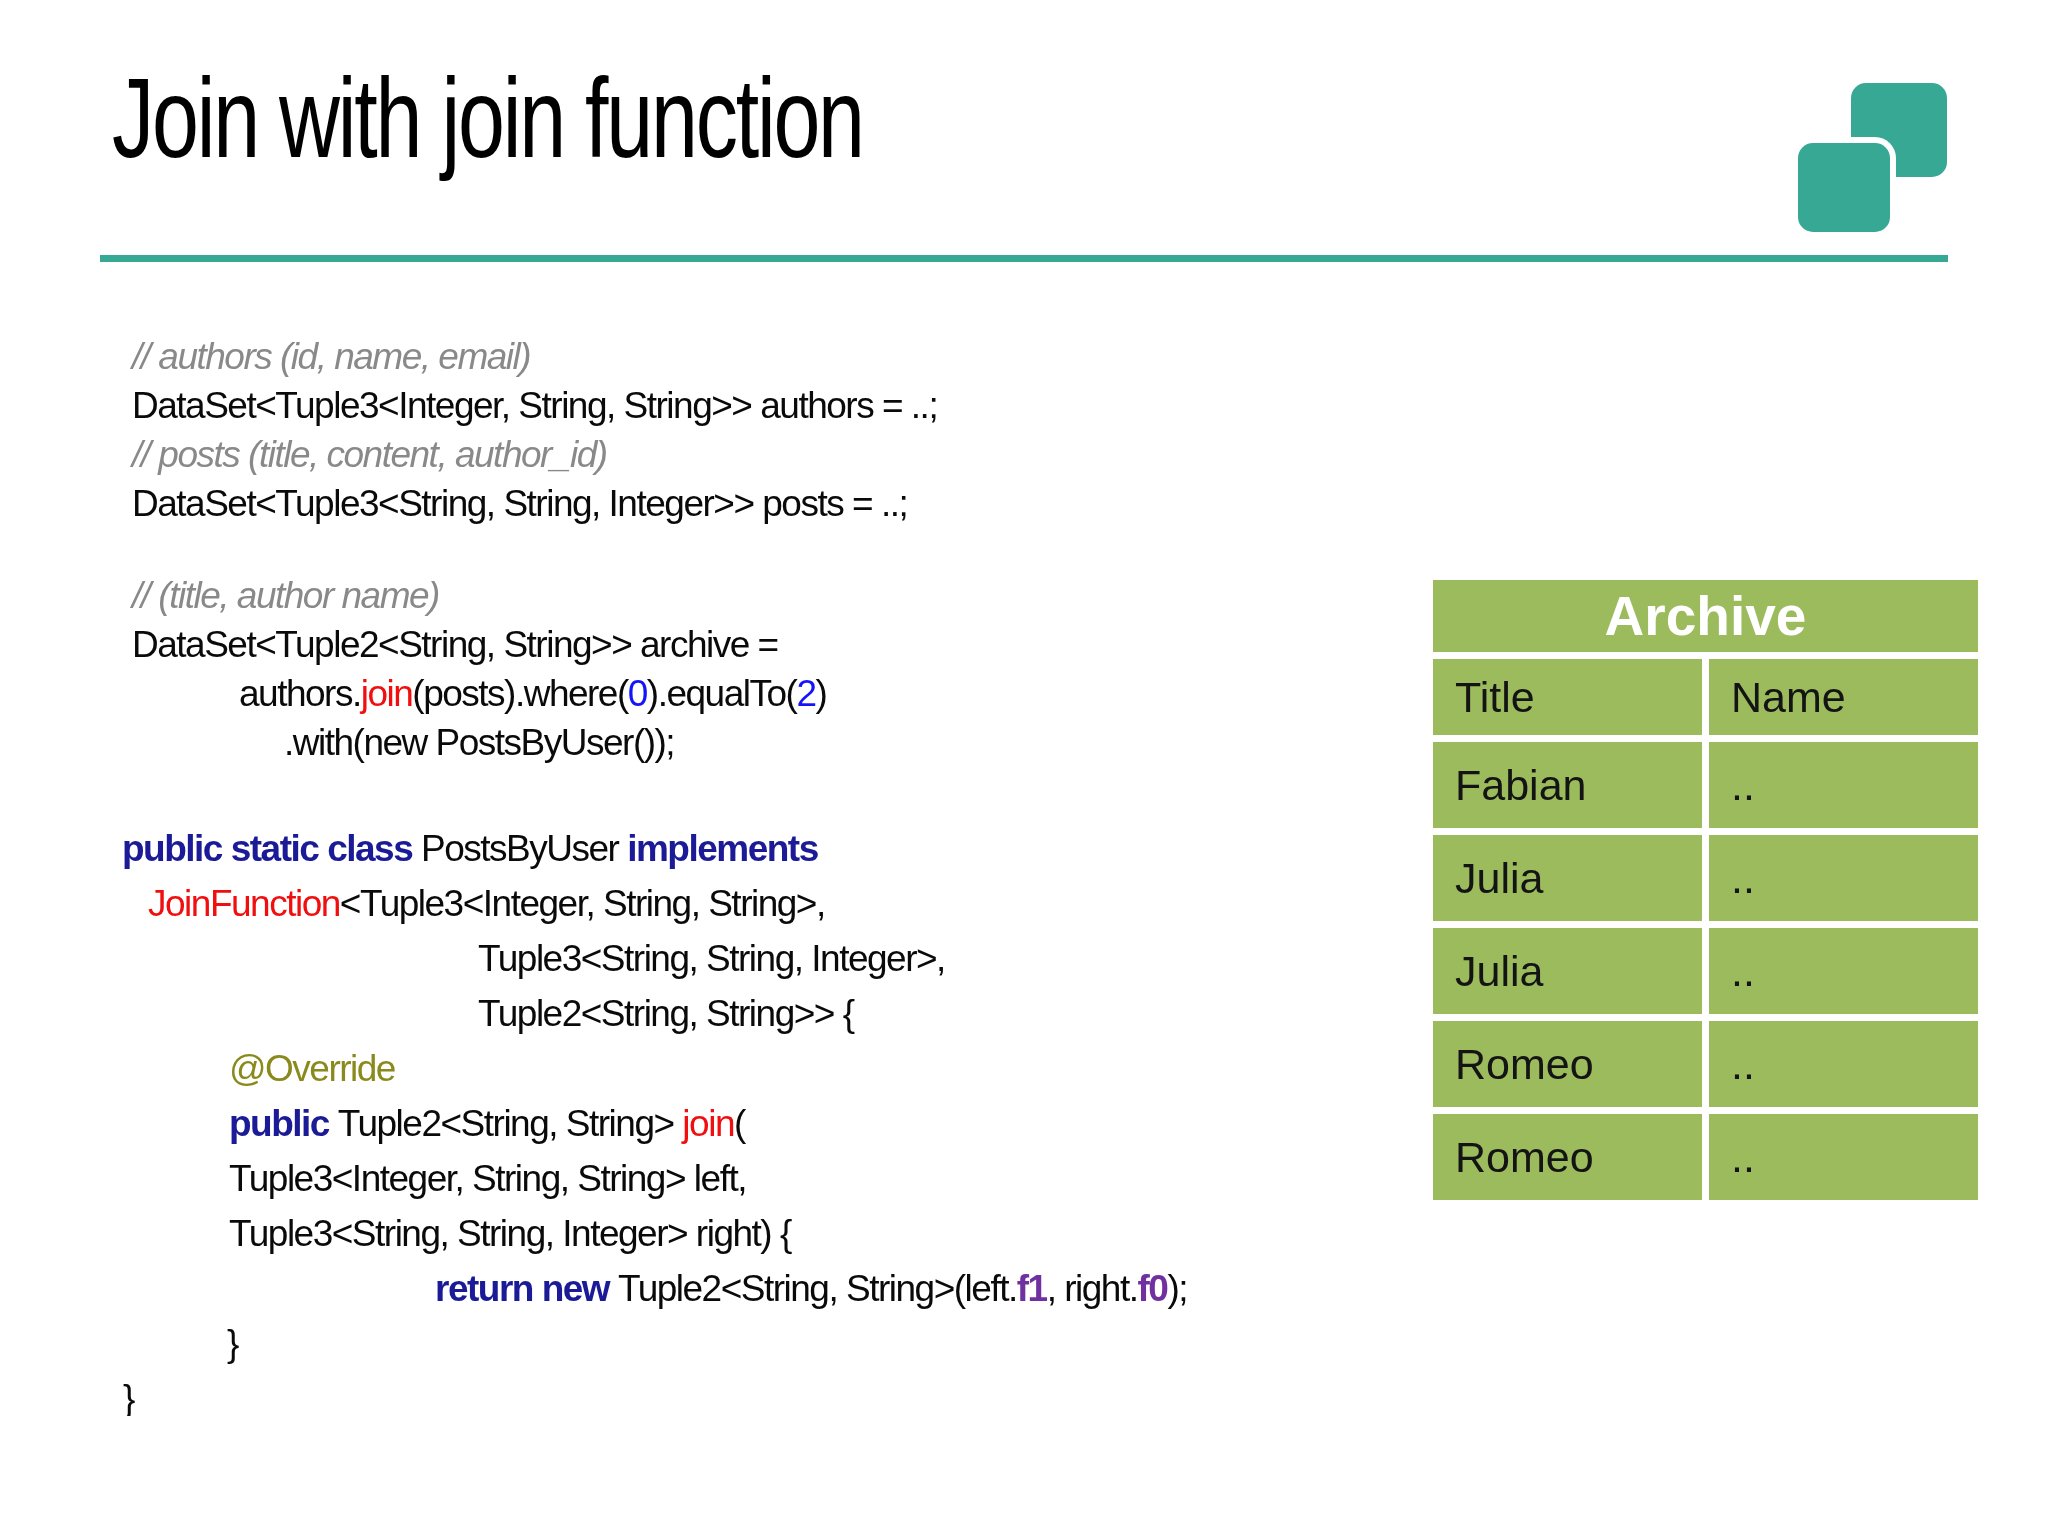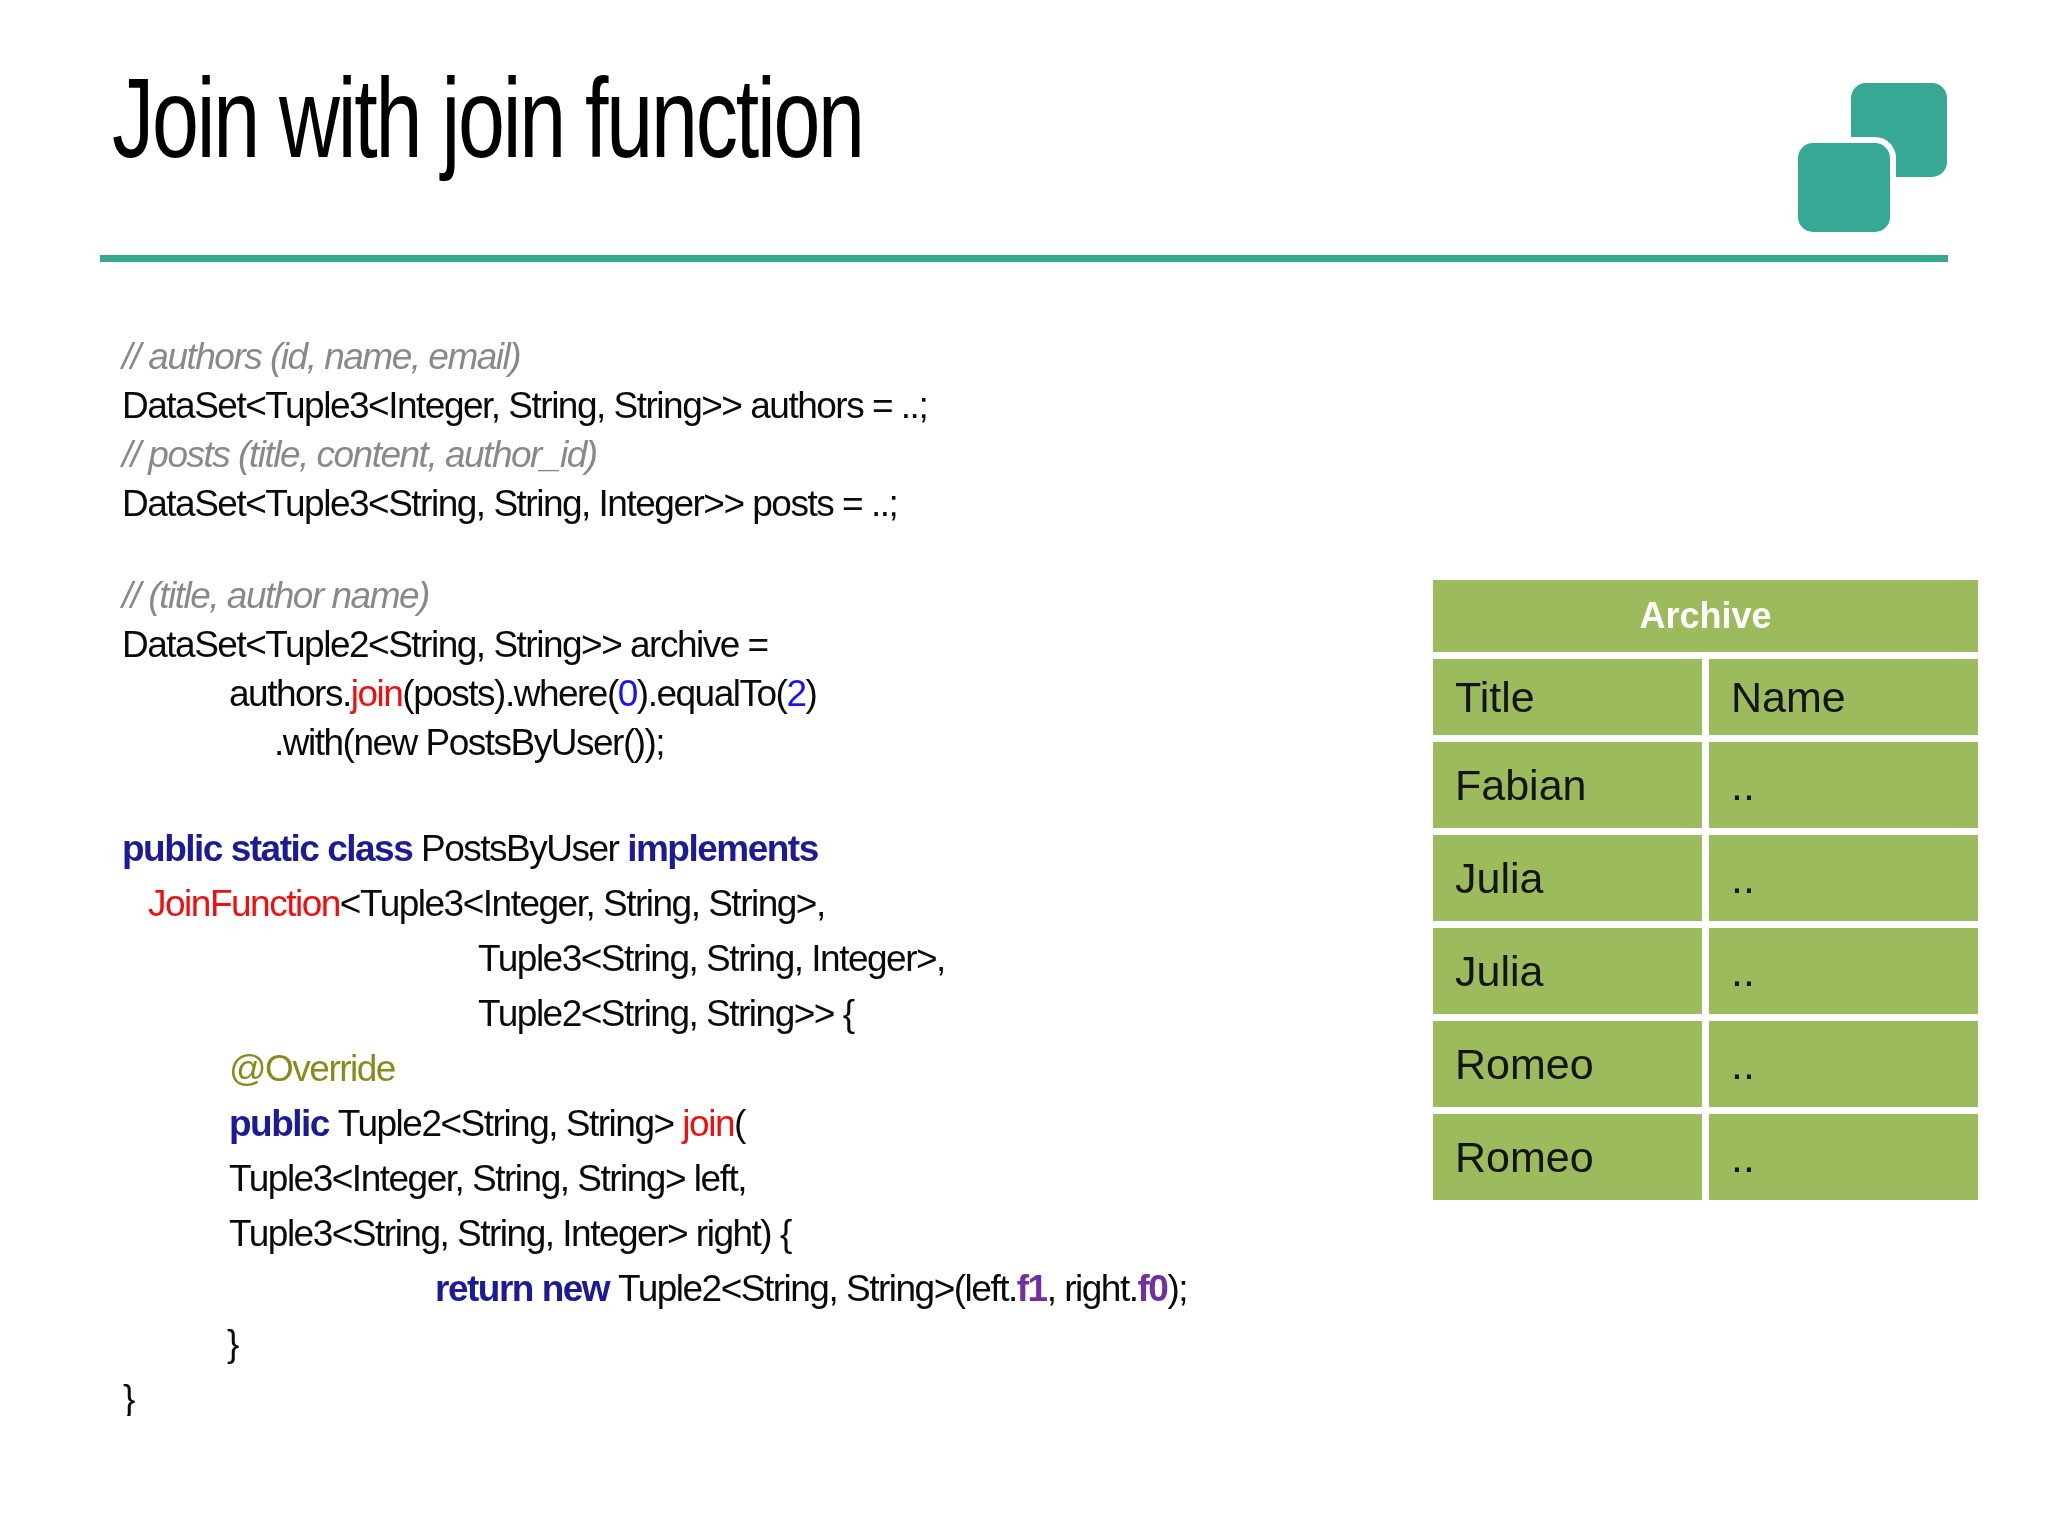--- a/index.html
+++ b/index.html
@@ -26,36 +26,36 @@
   .logo .back  { left:61px; top:8px;  width:96px; height:94px; }
   .logo .front { left:8px;  top:68px; width:92px; height:89px; box-shadow:0 0 0 6px #ffffff; }
 
   
   .code {
     position:absolute; left:122px; color:#0a0a0a;
     font-size:37px; letter-spacing:-1.5px; white-space:nowrap; line-height:1;
   }
   .code-a { top:338px; }
   .code-b { top:830px; }
-  .code-a .code-line { height:49px; }
+  .code-a .code-line { height:49px;margin-left:10px; }
   .code-b .code-line { height:55px; }
   .code-a .code-line.blank { height:43px; }
   .seg-c   { color:#0a0a0a; }
   .seg-cm  { color:#898989; font-style:italic; }
   .seg-kw  { color:var(--kw,#1B1B97); font-weight:700; }
   .seg-red { color:var(--red,#F10E0E); }
   .seg-num { color:var(--num,#1414FB); }
   .seg-ann { color:var(--ann,#8A8A1C); }
   .seg-fld { color:var(--fld,#70309F); font-weight:700; }
 
   
   .archive { position:absolute; left:1433px; top:580px; width:545px; }
   .arch-header {
     height:72px; background:var(--green,#9CBB5C);
-    color:#ffffff; font-weight:700; font-size:36px;
+    color:#ffffff; font-weight:700; font-size:55px;
     display:flex; align-items:center; justify-content:center;
   }
   .arch-row { display:flex; gap:7px; margin-top:7px; }
   .arch-row .cell {
     background:var(--green,#9CBB5C); color:#141414; font-size:43px;
     display:flex; align-items:center; padding-left:22px; box-sizing:border-box;
   }
   .arch-row .cell.name  { width:269px; }
   .arch-row .cell.title { flex:1; }
   .arch-cols .cell { height:76px; }

